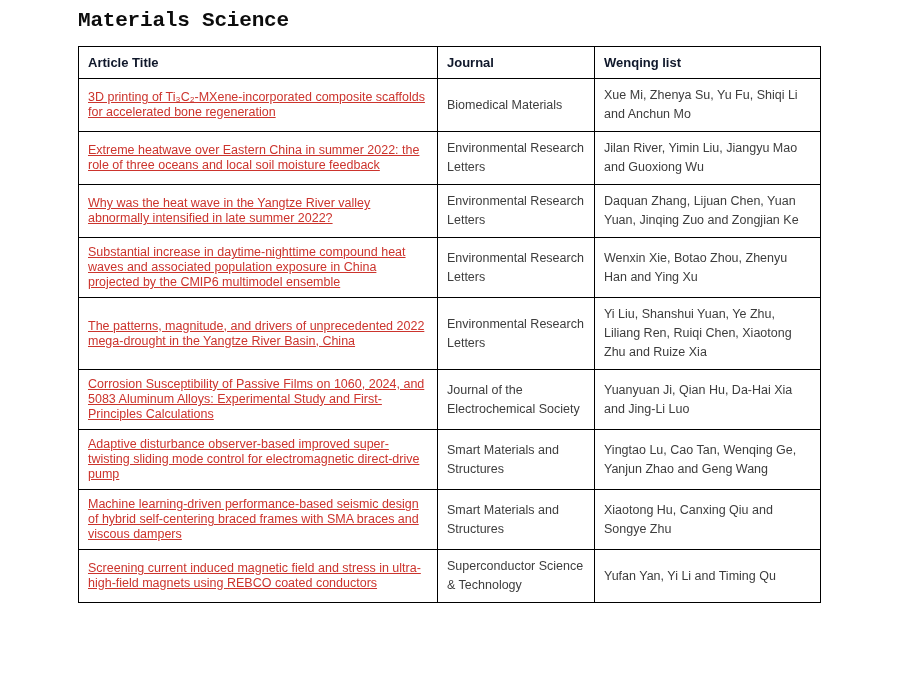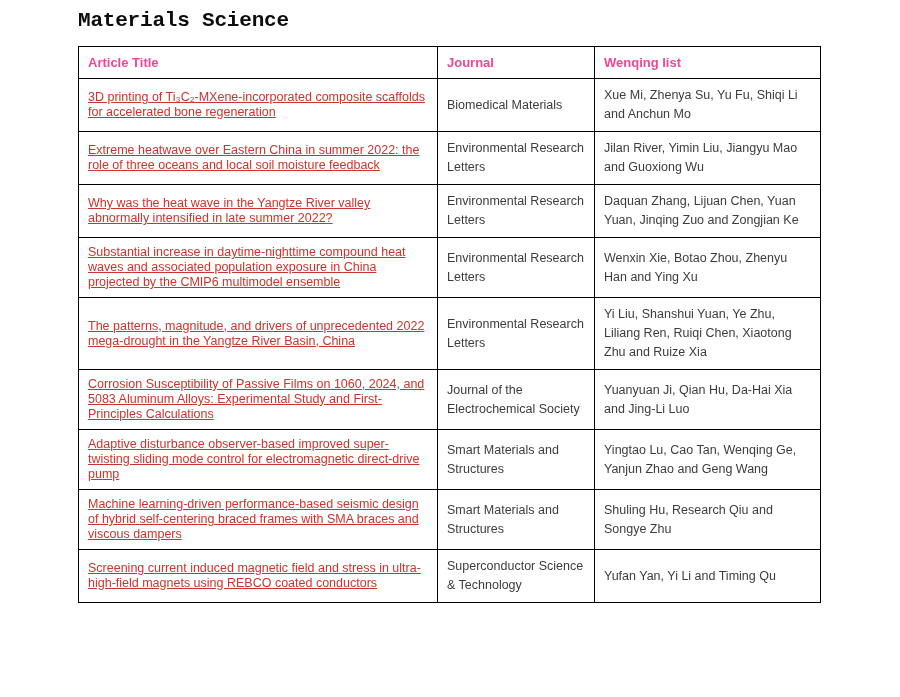--- a/index.html
+++ b/index.html
@@ -18,21 +18,21 @@
     border-collapse: collapse; width: 742px; table-layout: fixed;
   }
   table.articles th, table.articles td {
     border: 1px solid var(--border-color);
     padding: 7px 9px;
     font-size: 12.5px;
     vertical-align: middle;
     text-align: left;
   }
   table.articles th {
-    font-weight: 700; color: #ec4899; font-size: 13px; padding: 8px 9px;
+    font-weight: 700; color: #0f172a; font-size: 13px; padding: 8px 9px;
   }
   col.c-title { width: 359px; }
   col.c-journal { width: 157px; }
   col.c-authors { width: 226px; }
   td.journal-cell, td.authors-cell { color: var(--text-color); line-height: 19px; }
   a.article-link {
     color: var(--link-color);
     text-decoration: underline;
     line-height: 15px;
     display: inline-block;
@@ -89,21 +89,21 @@
         <td class="authors-cell">Yuanyuan Ji, Qian Hu, Da-Hai Xia and Jing-Li Luo</td>
       </tr>
       <tr>
         <td><a href="#" class="article-link">Adaptive disturbance observer-based improved super-twisting sliding mode control for electromagnetic direct-drive pump</a></td>
         <td class="journal-cell">Smart Materials and Structures</td>
         <td class="authors-cell">Yingtao Lu, Cao Tan, Wenqing Ge, Yanjun Zhao and Geng Wang</td>
       </tr>
       <tr>
         <td><a href="#" class="article-link">Machine learning-driven performance-based seismic design of hybrid self-centering braced frames with SMA braces and viscous dampers</a></td>
         <td class="journal-cell">Smart Materials and Structures</td>
-        <td class="authors-cell">Shuling Hu, Research Qiu and Songye Zhu</td>
+        <td class="authors-cell">Xiaotong Hu, Canxing Qiu and Songye Zhu</td>
       </tr>
       <tr>
         <td><a href="#" class="article-link">Screening current induced magnetic field and stress in ultra-high-field magnets using REBCO coated conductors</a></td>
         <td class="journal-cell">Superconductor Science &amp; Technology</td>
         <td class="authors-cell">Yufan Yan, Yi Li and Timing Qu</td>
       </tr>
     </tbody>
   </table>
 </div>
 

